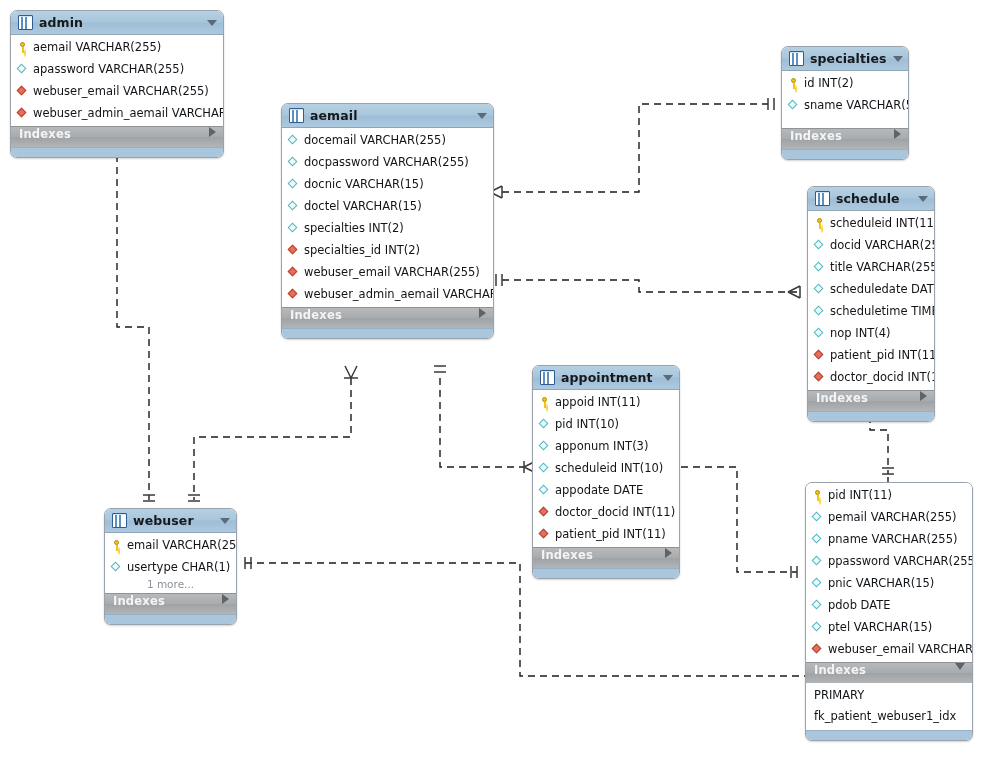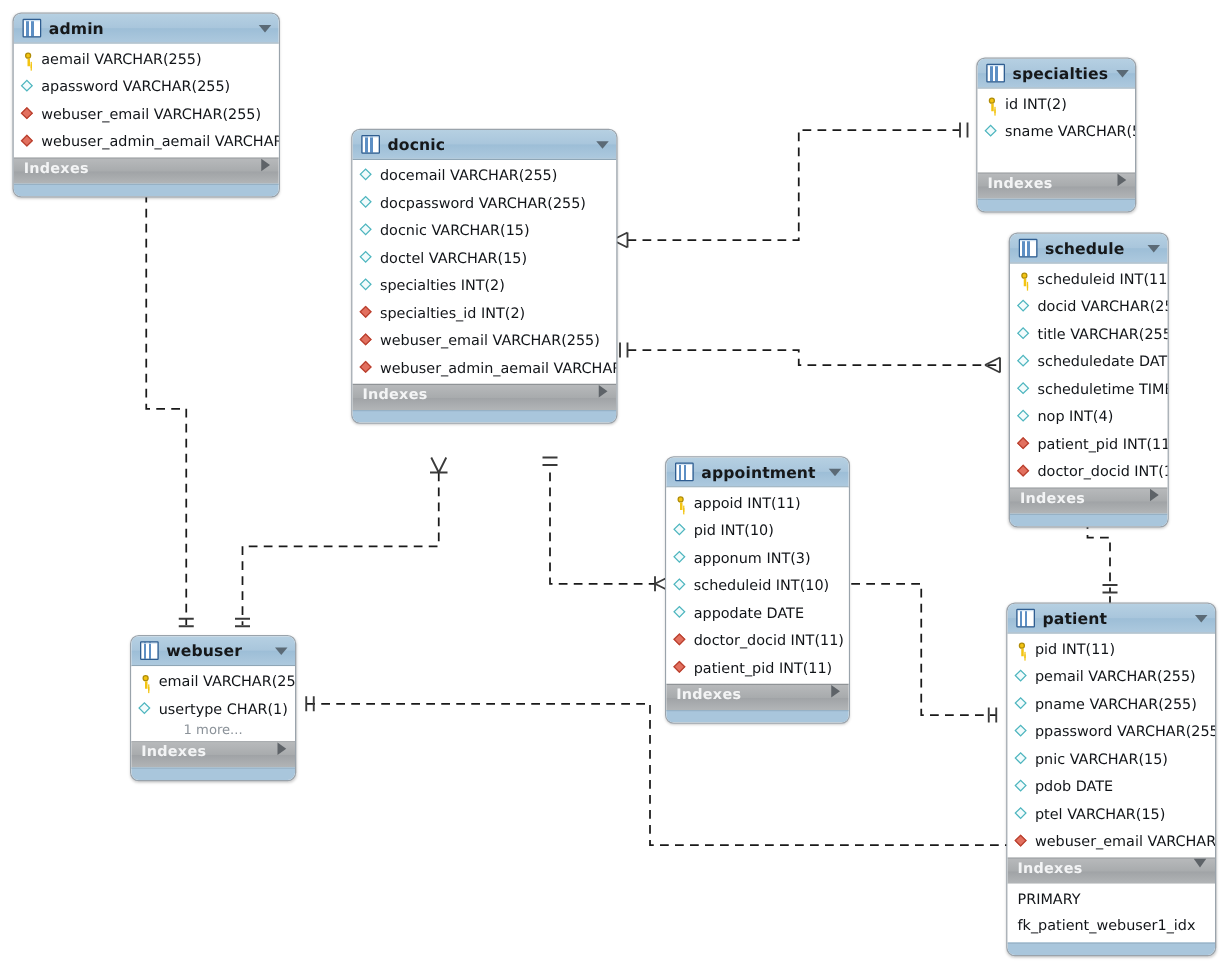--- a/index.html
+++ b/index.html
@@ -220,40 +220,40 @@
           <span class="tri-r"></span>
         </div>
         <div class="tbl-ft"></div>
       </div>
       <div class="tbl" style="left: 781px; top: 46px; width: 128px;">
         <div class="tbl-hd">
           <span class="tbl-ico"></span>
           <span class="tbl-nm">specialties</span>
           <span class="caret"></span>
         </div>
-        <div class="tbl-cols" style="padding-bottom: 22px;">
+        <div class="tbl-cols" style="padding-bottom: 12px;">
           <div class="col">
             <span class="ci pk"></span>
             <span>id INT(2)</span>
           </div>
           <div class="col">
             <span class="ci cd"></span>
             <span>sname VARCHAR(50)</span>
           </div>
         </div>
         <div class="tbl-idx">
           <span class="idx-lbl">Indexes</span>
           <span class="tri-r"></span>
         </div>
         <div class="tbl-ft"></div>
       </div>
       <div class="tbl" style="left: 281px; top: 103px; width: 213px;">
         <div class="tbl-hd">
           <span class="tbl-ico"></span>
-          <span class="tbl-nm">docnic</span>
+          <span class="tbl-nm">aemail</span>
           <span class="caret"></span>
         </div>
         <div class="tbl-cols">
           <div class="col">
             <span class="ci cd"></span>
             <span>docemail VARCHAR(255)</span>
           </div>
           <div class="col">
             <span class="ci cd"></span>
             <span>docpassword VARCHAR(255)</span>
@@ -394,25 +394,20 @@
           </div>
           <div class="more">1 more...</div>
         </div>
         <div class="tbl-idx">
           <span class="idx-lbl">Indexes</span>
           <span class="tri-r"></span>
         </div>
         <div class="tbl-ft"></div>
       </div>
       <div class="tbl" style="left: 805px; top: 482px; width: 168px;">
-        <div class="tbl-hd">
-          <span class="tbl-ico"></span>
-          <span class="tbl-nm">patient</span>
-          <span class="caret"></span>
-        </div>
         <div class="tbl-cols">
           <div class="col">
             <span class="ci pk"></span>
             <span>pid INT(11)</span>
           </div>
           <div class="col">
             <span class="ci cd"></span>
             <span>pemail VARCHAR(255)</span>
           </div>
           <div class="col">

